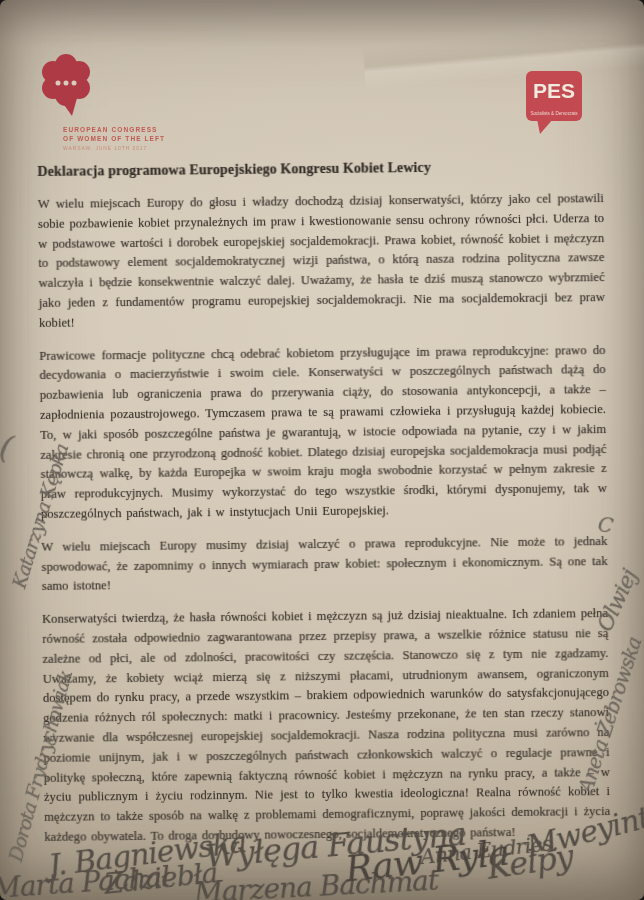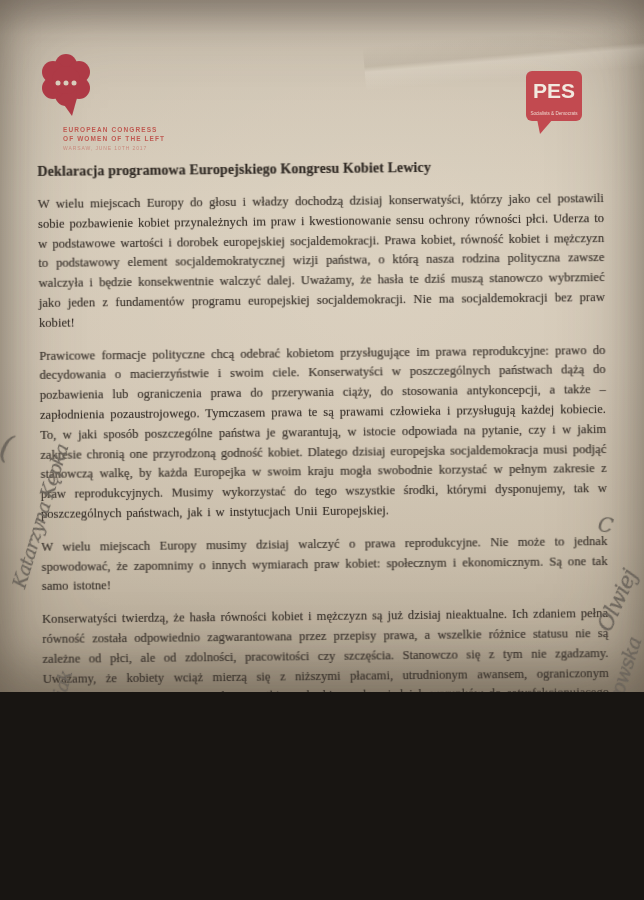--- a/index.html
+++ b/index.html
@@ -1,22 +1,23 @@
 <!DOCTYPE html>
 <html><head>
 <meta charset="utf-8">
 <style>
   html,body{margin:0;padding:0;background:#181512;}
   .photo{
-    position:relative;width:644px;height:692px;overflow:hidden;
+    position:relative;width:644px;height:900px;overflow:hidden;
     background:
       radial-gradient(130% 95% at 58% 40%, rgba(255,250,238,.18), rgba(0,0,0,0) 62%),
       linear-gradient(180deg,#b4a99b 0%,#cbc0af 5%,#d4c9b7 28%,#d2c6b4 52%,#c8bca9 78%,#b0a491 100%);
     box-shadow: inset 0 0 90px rgba(58,48,38,.38), inset 0 -26px 40px rgba(58,48,38,.22), inset 0 18px 30px rgba(70,60,50,.20);
     font-family:"Liberation Serif", serif;
+    border-radius:7px;
   }
   .crease{
     position:absolute;top:34px;right:-20px;width:300px;height:44px;
     transform:rotate(-5deg);
     background:linear-gradient(180deg, rgba(0,0,0,0), rgba(118,106,90,.12) 45%, rgba(255,250,240,.16) 58%, rgba(0,0,0,0));
   }
   
   .congress-logo{position:absolute;left:36px;top:50px;width:170px;}
   .congress-wordmark{margin-left:27px;margin-top:2px;font-family:"Liberation Sans",sans-serif;
     font-weight:bold;font-size:6.5px;line-height:8.5px;letter-spacing:1.1px;color:#bf5a52;

